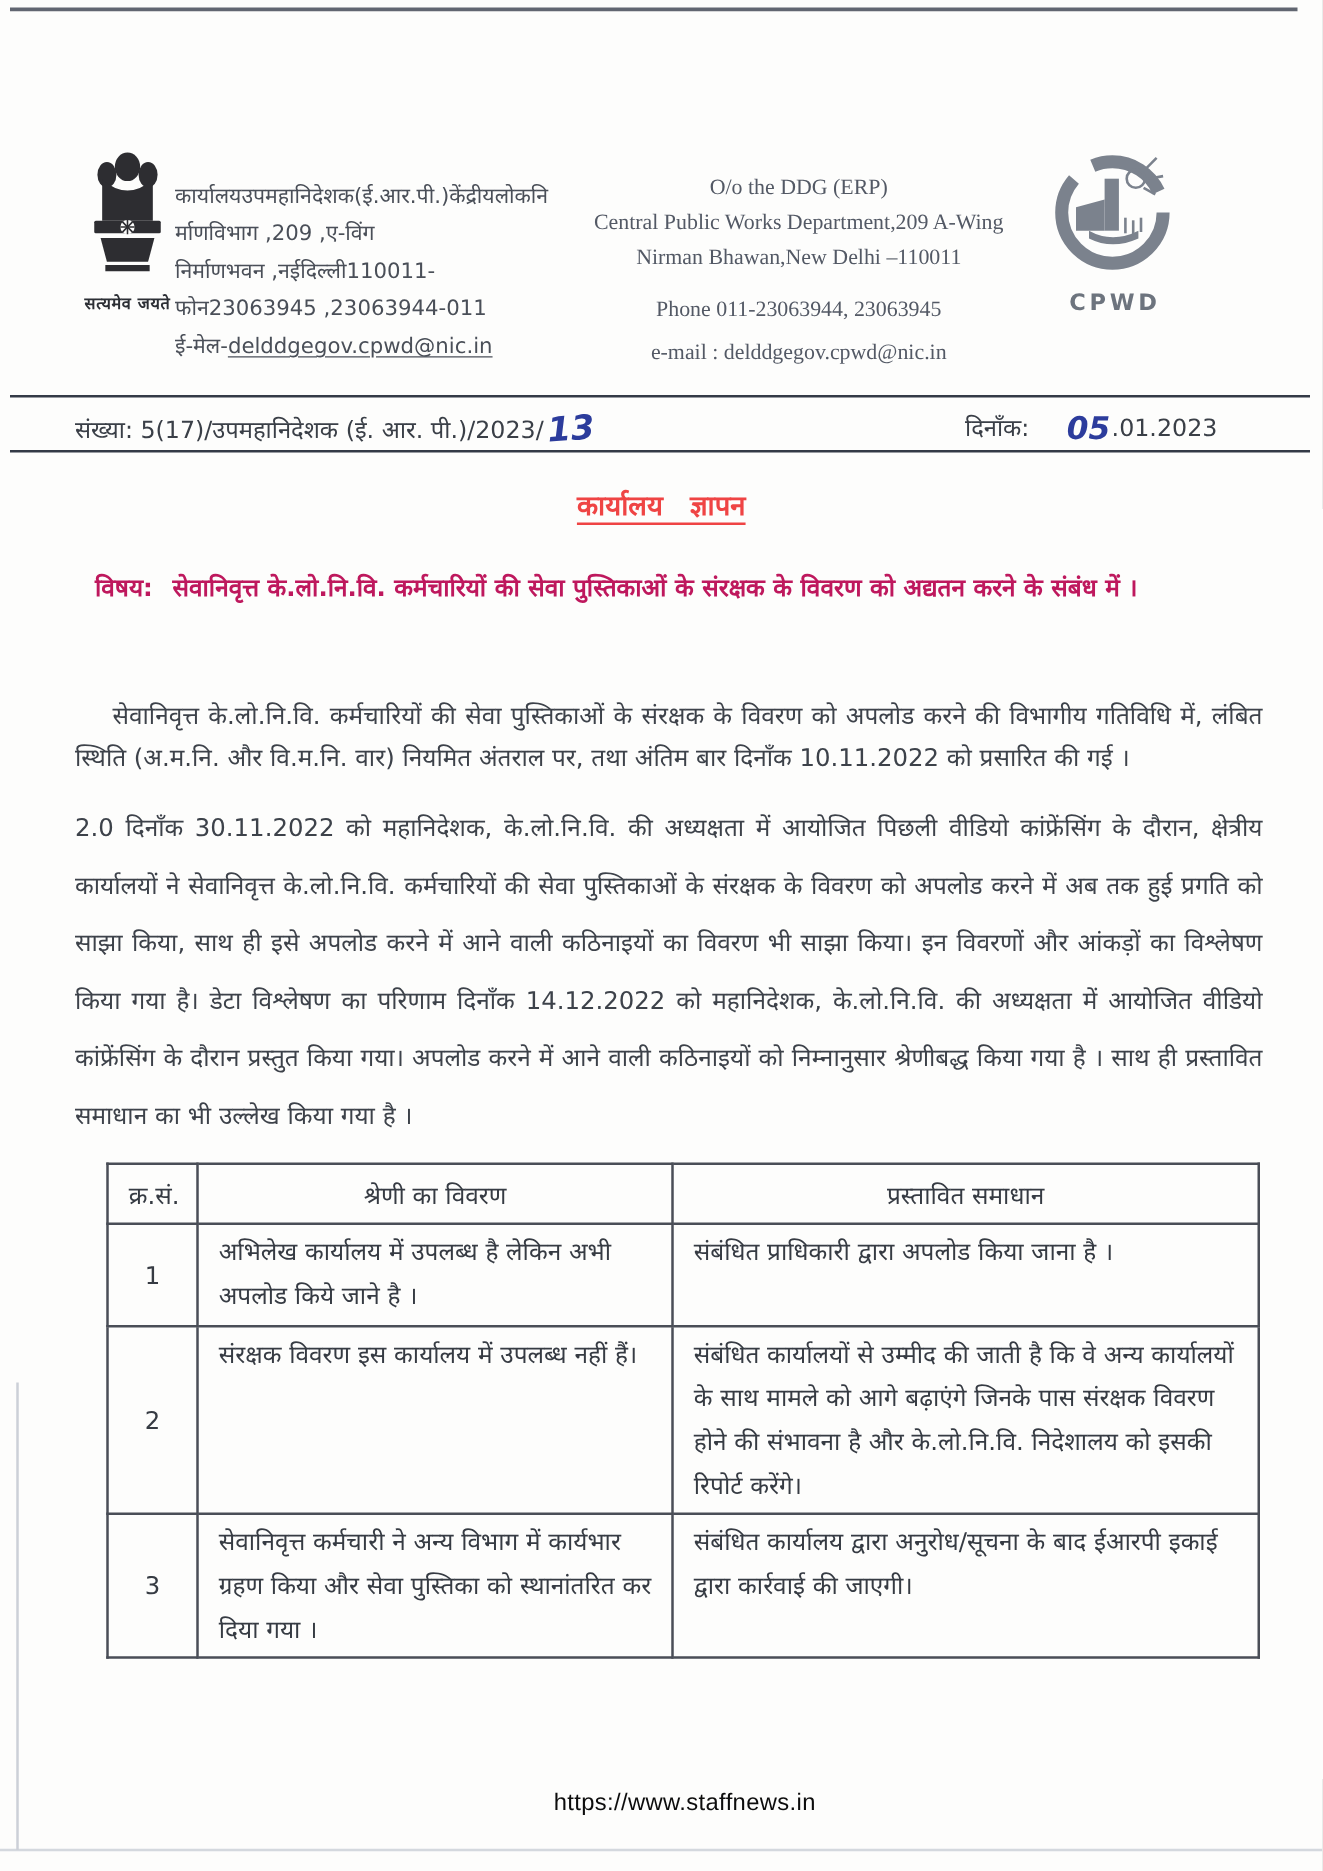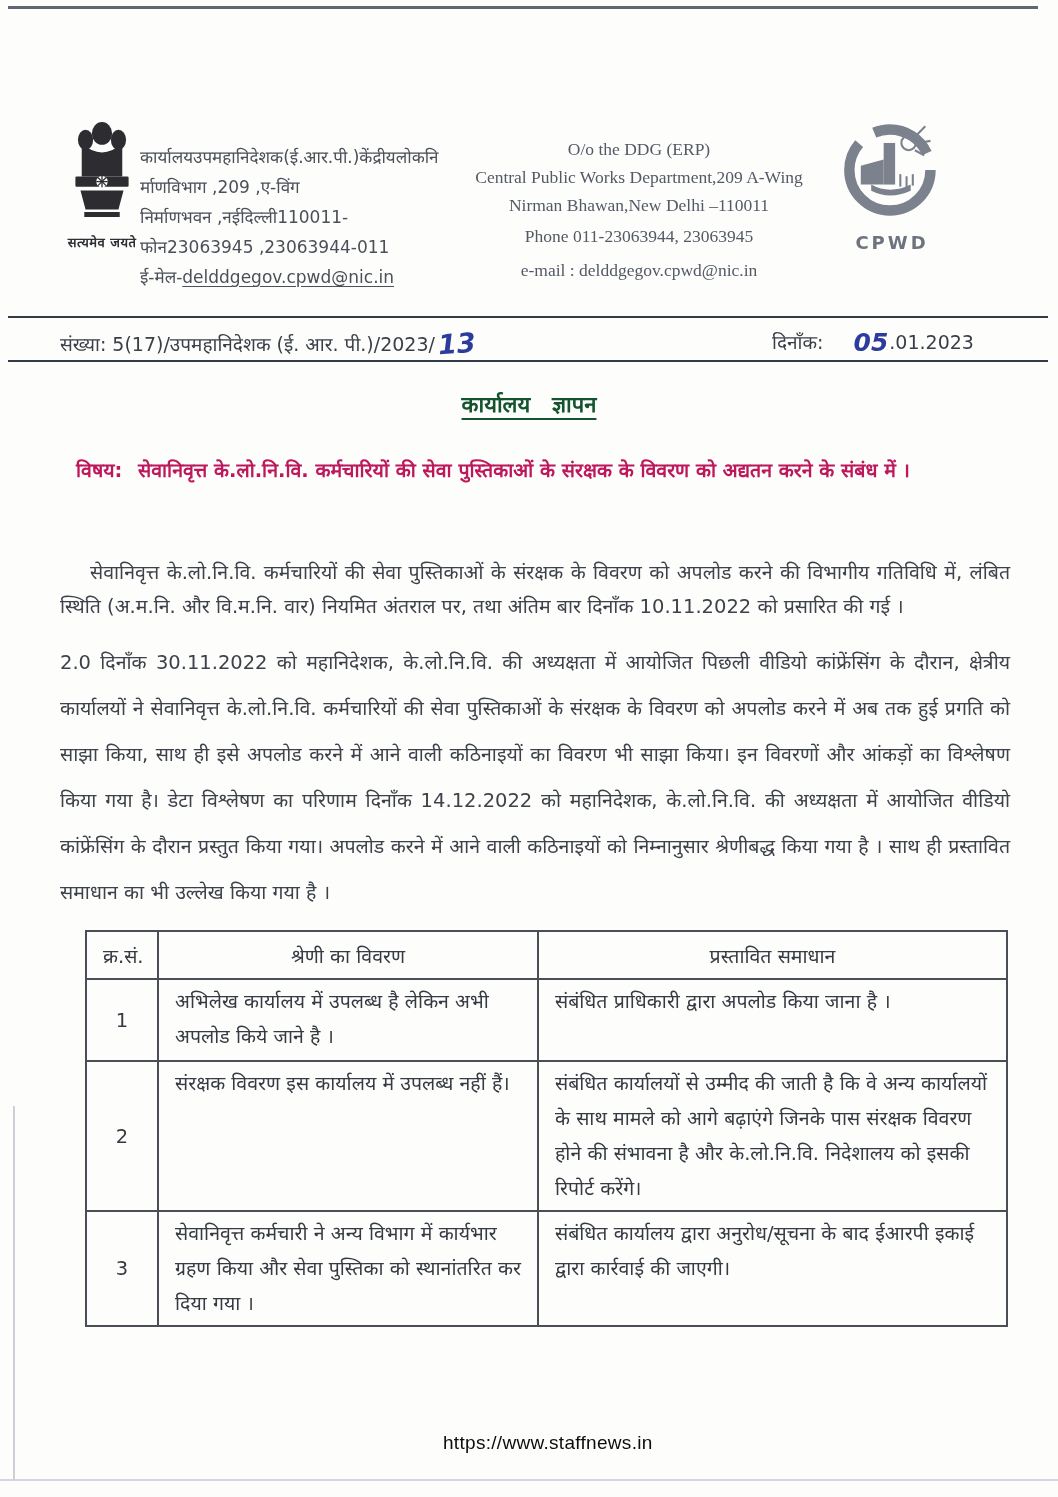--- a/index.html
+++ b/index.html
@@ -22,39 +22,39 @@
     position:absolute; left:140px; top:142px; width:334px; text-align:left;
     font-size:17px; line-height:30px; color:#4a4f58;
   }
   .hindi-block .email { text-decoration:underline; text-underline-offset:3px; }
 
   .english-block {
     position:absolute; left:438px; top:136px; width:402px; text-align:center;
     font-family:"Liberation Serif", serif; font-size:17.5px; line-height:27px; color:#535965;
   }
   .english-block .eline { margin-bottom:1px; }
-  .english-block .phone { margin-top:4px; }
+  .english-block .phone { margin-top:15px; }
   .english-block .email-line { margin-top:7px; }
 
   .cpwd-logo { position:absolute; left:834px; top:120px; width:116px; height:140px; text-align:center; }
   .cpwd-logo svg { display:block; margin:0 auto; }
   .cpwd-caption { font-size:18px; font-weight:700; letter-spacing:3px; color:#6d747e; margin-top:12px; }
 
   
   .rule { position:absolute; left:8px; width:1040px; height:2px; background:#343a46; }
   .rule-1 { top:316px; } .rule-2 { top:360px; }
   .ref-number { position:absolute; left:60px; top:326px; font-size:19px; color:#3a3f47; }
   .ref-date   { position:absolute; left:772px; top:326px; font-size:19px; color:#3a3f47; }
   .hand { color:#2c3c9c; font-style:italic; font-weight:600; }
   .hand-no   { font-size:27px; display:inline-block; transform:rotate(-4deg); position:relative; top:2px; left:3px; }
   .hand-date { font-size:25px; display:inline-block; margin-left:30px; margin-right:1px; position:relative; top:2px; }
 
   
   .doc-title { position:absolute; top:388px; left:0; width:100%; text-align:center;
-               font-size:22px; font-weight:700; color:#14532d; }
+               font-size:22px; font-weight:700; color:#ef4444; }
   .doc-title span { text-decoration:underline; text-underline-offset:6px; word-spacing:14px; }
 
   .subject { position:absolute; left:76px; top:452px; width:946px; display:flex;
              font-size:19.5px; font-weight:600; line-height:37px; color:#be185d; }
   .subject-label { flex:0 0 62px; }
   .subject-text  { flex:1; text-align:justify; }
 
   .para { position:absolute; left:60px; width:950px; font-size:19.5px;
           text-align:justify; color:#3d424a; }
   .para1 { top:556px; line-height:34px; text-indent:30px; }

